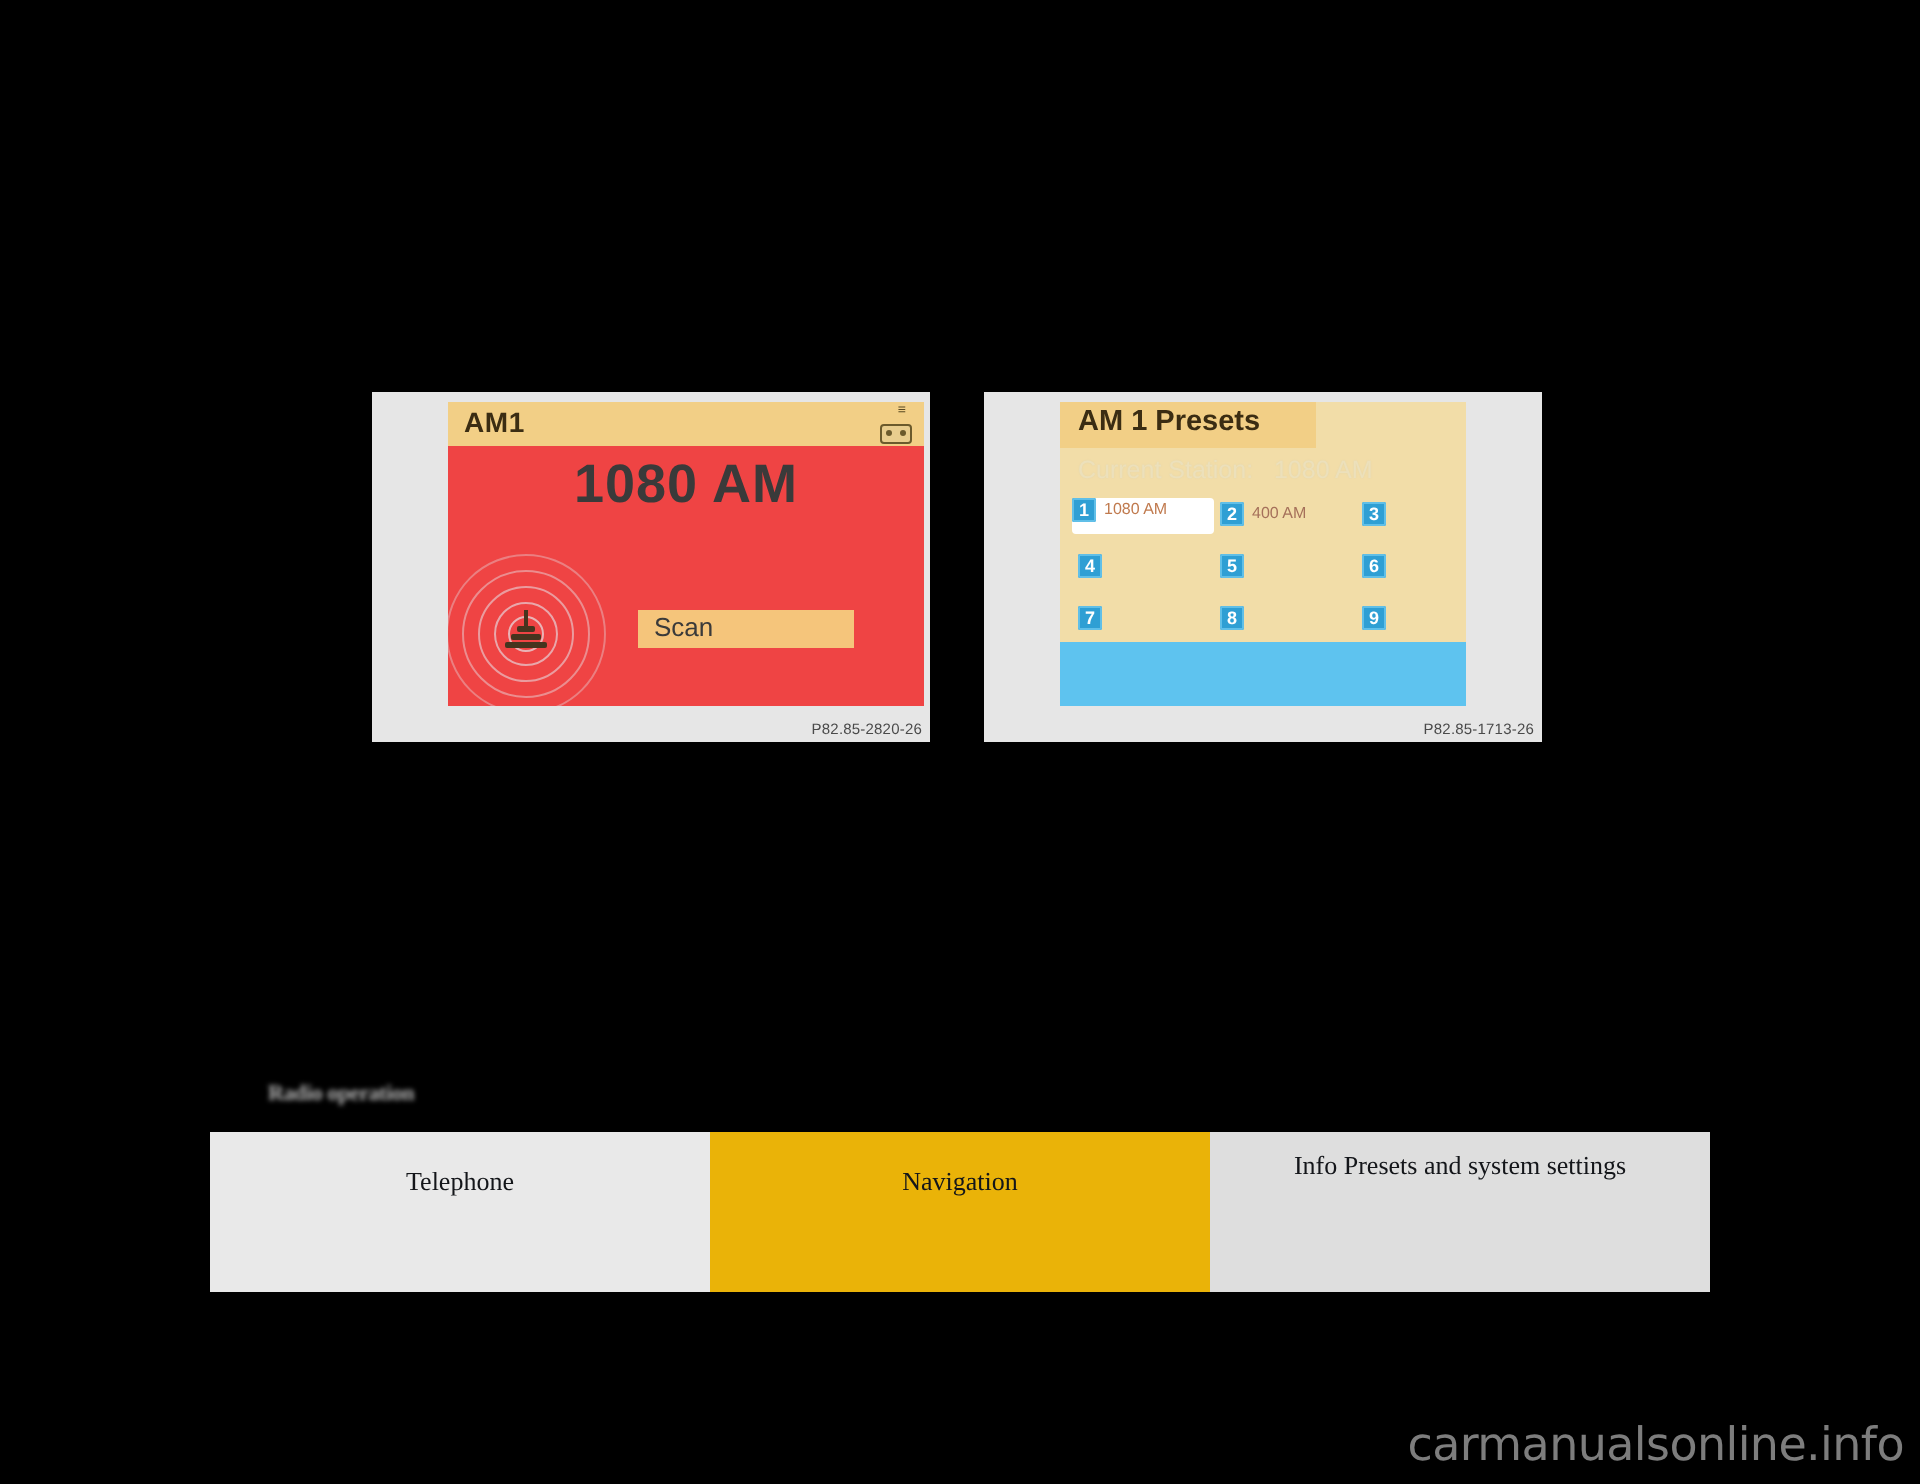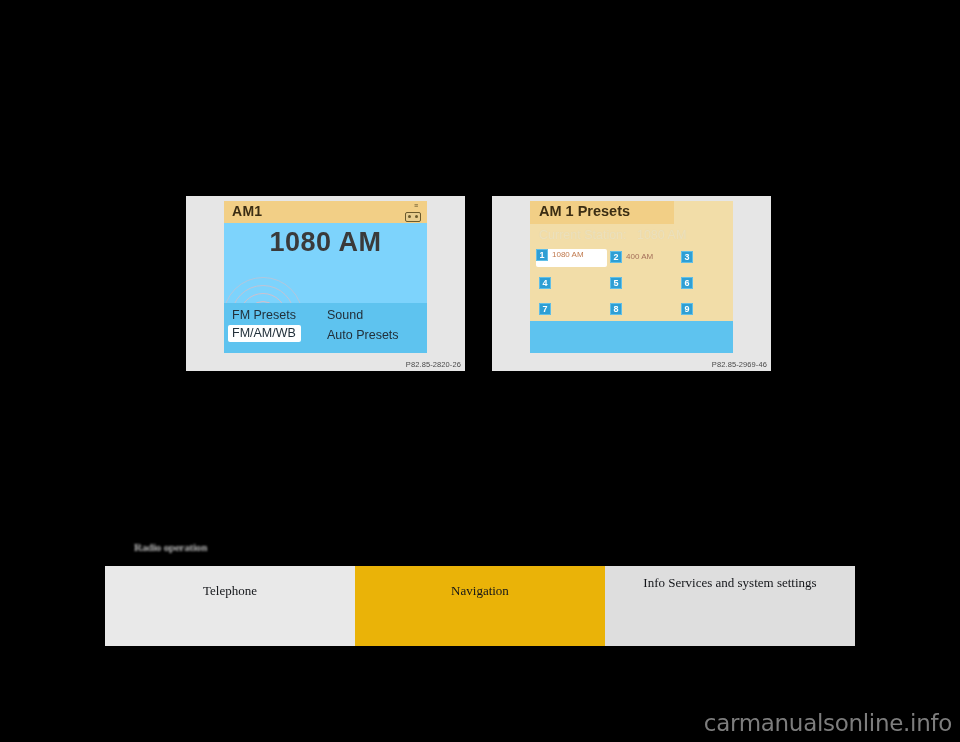--- a/index.html
+++ b/index.html
@@ -27,22 +27,22 @@
   #figure-2 { left: 492px; top: 196px; width: 279px; height: 175px; }
 
   .screen {
     position: absolute;
     box-sizing: border-box;
     overflow: hidden;
   }
 
   
   #screen-1 {
-    left: 38px; top: 5px; width: 203px; height: 152px;
-    background: #7dd3fc;
+    left: 38px; top: 5px; width: 238px; height: 152px;
+    background: #ef4444;
   }
   .scr1-header {
     position: absolute; left: 0; top: 0; width: 100%; height: 22px;
     background: #f2cf86;
   }
   .scr1-band {
     position: absolute; left: 8px; top: 2px;
     font-family: "Liberation Sans", sans-serif;
     font-size: 14px; font-weight: bold; color: #3b2d13;
     letter-spacing: 0.3px;
@@ -143,21 +143,21 @@
     font-size: 12.5px; color: #22303a;
     line-height: 13px;
   }
 
   
   #screen-2 {
     left: 38px; top: 5px; width: 203px; height: 152px;
     background: #f2dda8;
   }
   .scr2-header {
-    position: absolute; left: 0; top: 0; width: 144px; height: 23px;
+    position: absolute; left: 0; top: 0; width: 128px; height: 23px;
     background: #f2cf86;
   }
   .scr2-title {
     position: absolute; left: 9px; top: 2px;
     font-family: "Liberation Sans", sans-serif;
     font-size: 14.5px; font-weight: bold; color: #3b2d13;
   }
   .scr2-current {
     position: absolute; left: 9px; top: 27px;
     font-family: "Liberation Sans", sans-serif;
@@ -286,26 +286,20 @@
         <span class="bar b1"></span>
         <span class="bar b2"></span>
         <span class="bar b3"></span>
       </span>
     </div>
 
     <div class="scr1-scanrow">
       <span class="label">Scan</span>
     </div>
 
-    <div class="scr1-menu">
-      <span class="mi mi-c1 mi-r1">FM Presets</span>
-      <span class="mi mi-c2 mi-r1">Sound</span>
-      <span class="mi-highlight">FM/AM/WB</span>
-      <span class="mi mi-c2 mi-r2">Auto Presets</span>
-    </div>
 
   </div>
   <span class="fig-caption">P82.85-2820-26</span>
 </div>
 
 <div class="figure" id="figure-2">
   <div class="screen" id="screen-2">
 
     <div class="scr2-header">
       <span class="scr2-title">AM 1 Presets</span>
@@ -359,30 +353,30 @@
 
       <div class="preset-cell" style="left:71px; top:78px;">
         <span class="preset-num">0</span>
         <span class="preset-name"></span>
       </div>
     </div>
 
     <div class="scr2-bottombar"></div>
 
   </div>
-  <span class="fig-caption">P82.85-2969-46</span>
+  <span class="fig-caption">P82.85-1713-26</span>
 </div>
 
 <div id="section-heading">Radio operation</div>
 
 <div id="tab-bar">
   <div class="tab t2">
     <span class="tab-label">Telephone</span>
   </div>
   <div class="tab t3">
     <span class="tab-label">Navigation</span>
   </div>
   <div class="tab t4">
-    <span class="tab-label">Info Services and system settings</span>
+    <span class="tab-label">Info Presets and system settings</span>
   </div>
 </div>
 
 <div id="watermark">carmanualsonline.info</div>
 
 </body></html>

